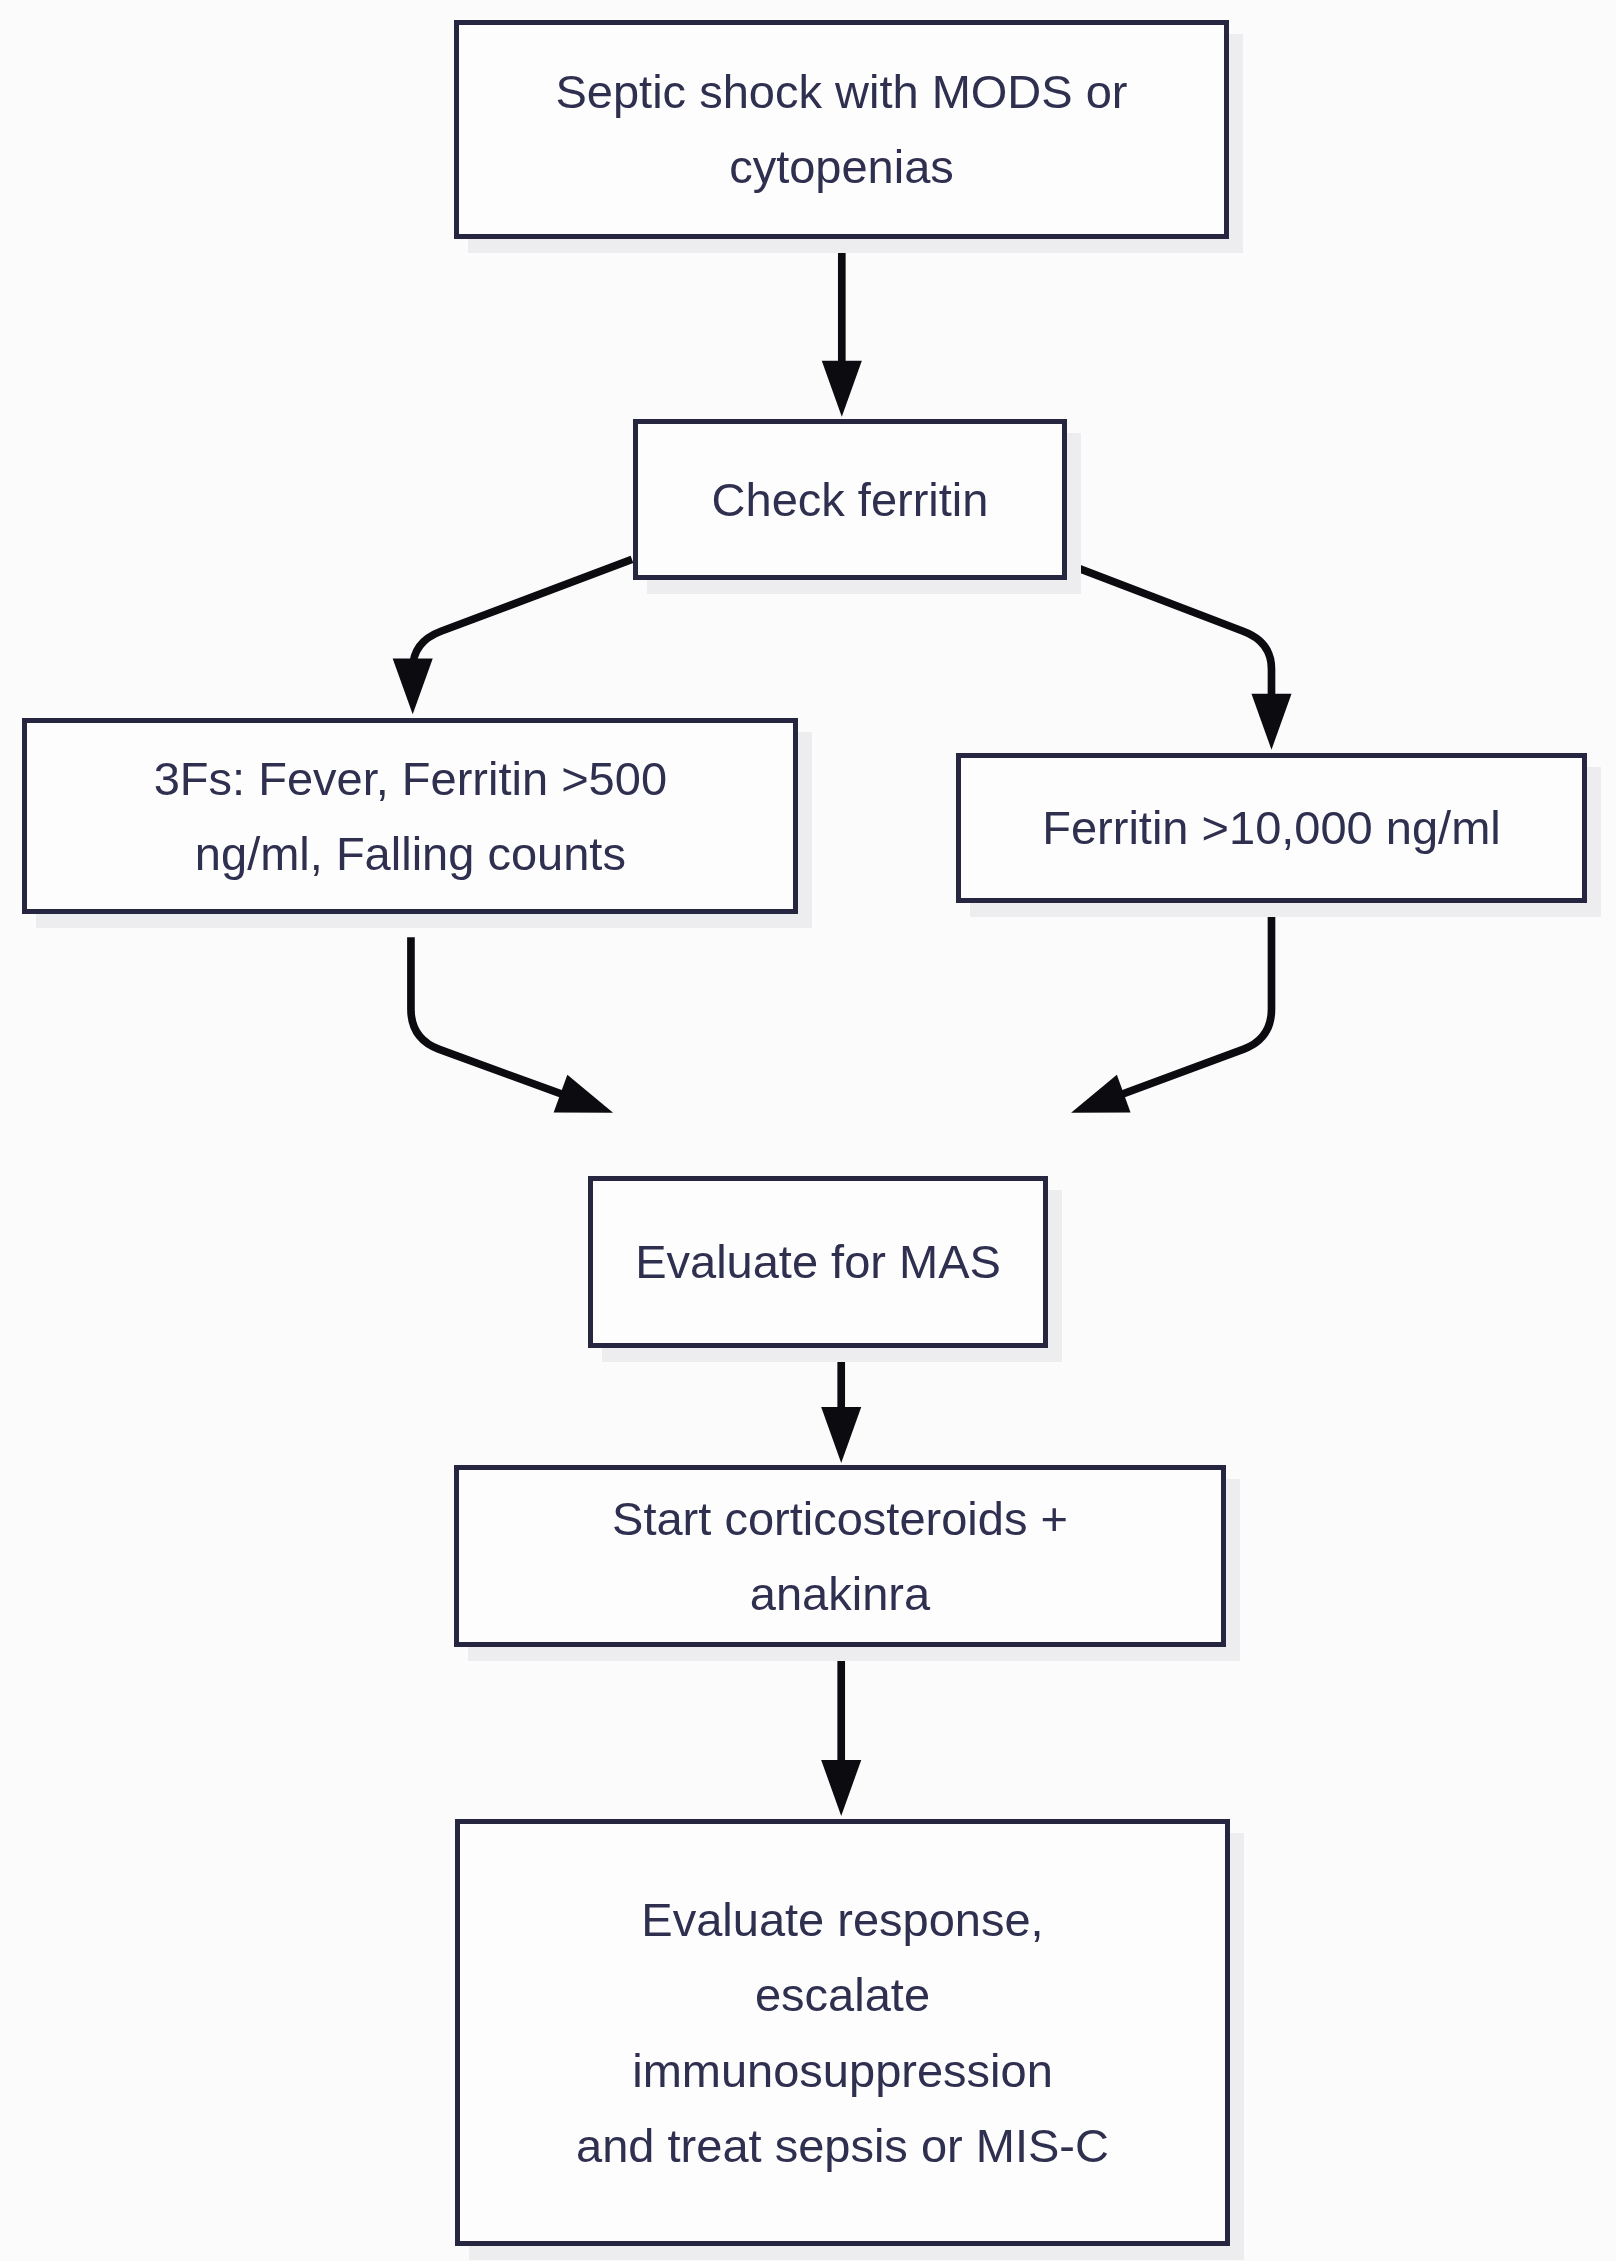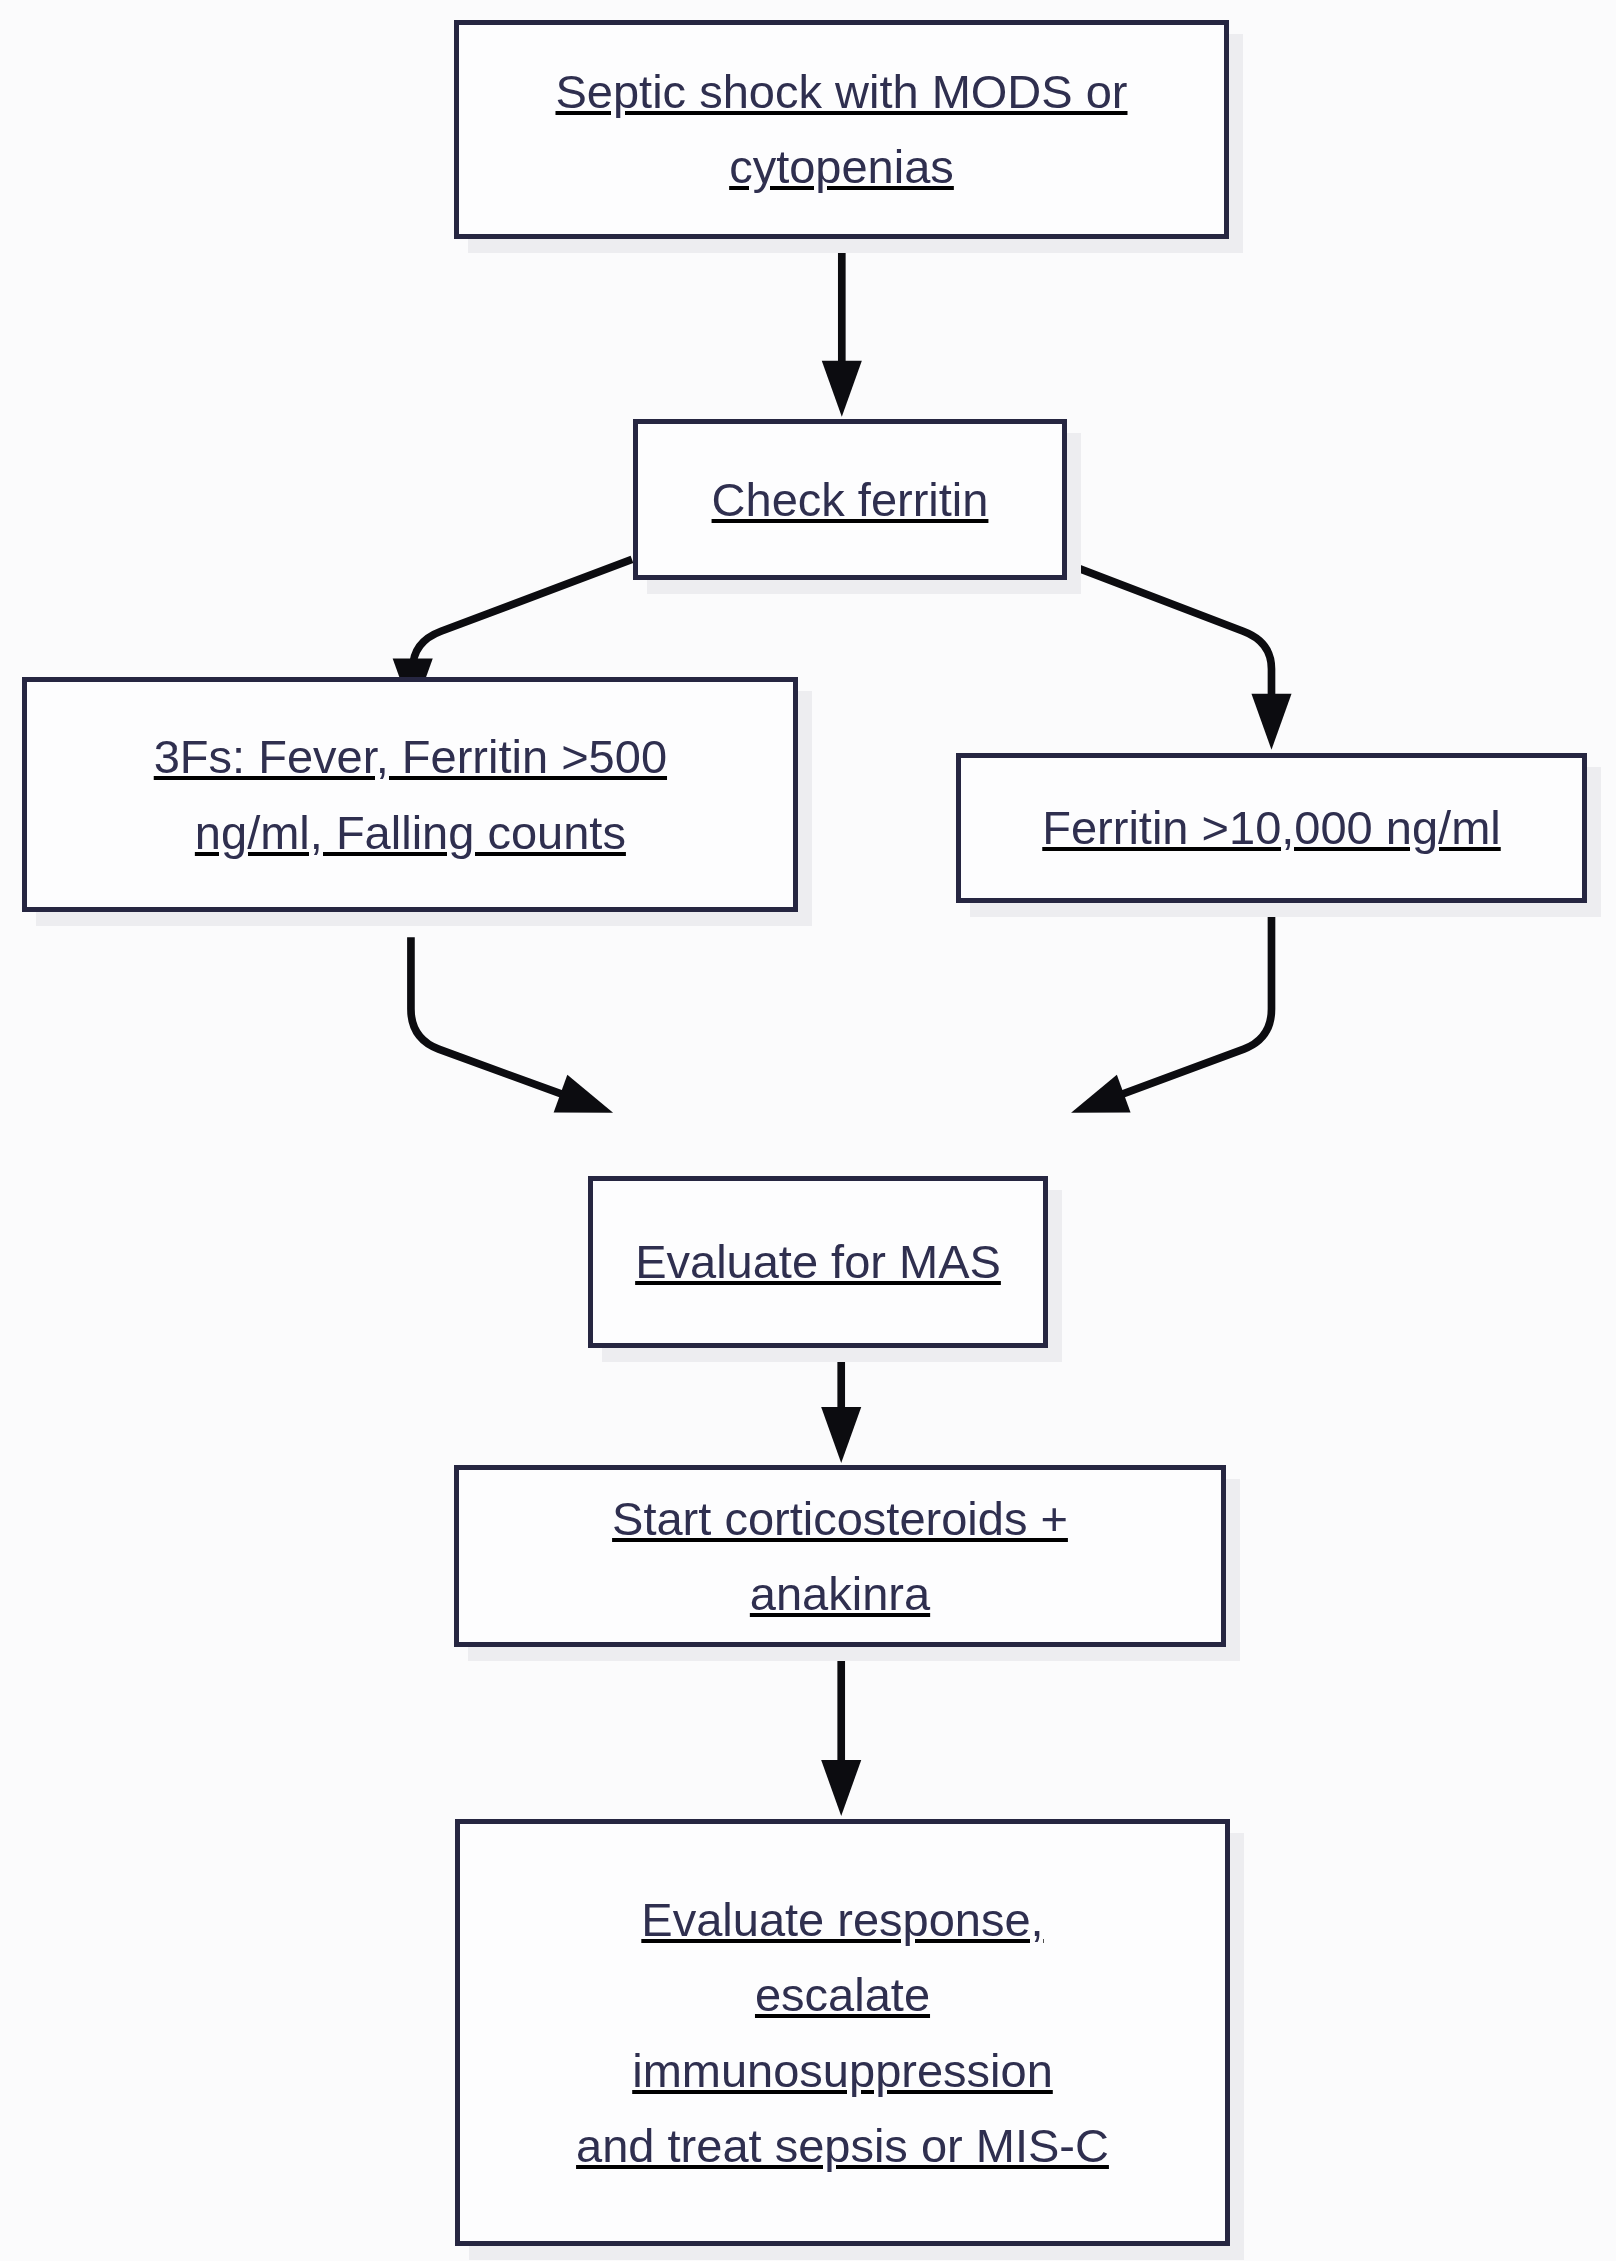--- a/index.html
+++ b/index.html
@@ -18,21 +18,20 @@
     position: absolute;
     box-sizing: border-box;
     background: #fdfdfe;
     border: 5.3px solid #262641;
     box-shadow: 14px 14px 0 #ededf0;
     display: flex;
     flex-direction: column;
     justify-content: center;
     align-items: center;
     text-align: center;
-    text-decoration: underline;
   }
   .node .line {
     font-size: 47px;
     line-height: 1.6;
     font-weight: 400;
     color: #2f2f4f;
     white-space: nowrap;
   }
 </style>
 </head>
@@ -80,21 +79,21 @@
 
   <div class="node" style="left:454px; top:19.5px; width:775px; height:219px;">
     <div class="line">Septic shock with MODS or</div>
     <div class="line">cytopenias</div>
   </div>
 
   <div class="node" style="left:625px; top:419px; width:434px; height:161px;margin-left:8px;">
     <div class="line">Check ferritin</div>
   </div>
 
-  <div class="node" style="left:22.4px; top:677px; width:776px; height:235px;">
+  <div class="node" style="left:22.4px; top:718px; width:776px; height:196px;">
     <div class="line">3Fs: Fever, Ferritin &gt;500</div>
     <div class="line">ng/ml, Falling counts</div>
   </div>
 
   <div class="node" style="left:956px; top:753px; width:631px; height:150px;align-items:center;">
     <div class="line">Ferritin &gt;10,000 ng/ml</div>
   </div>
 
   <div class="node" style="left:588px; top:1176px; width:460px; height:172px;">
     <div class="line">Evaluate for MAS</div>

